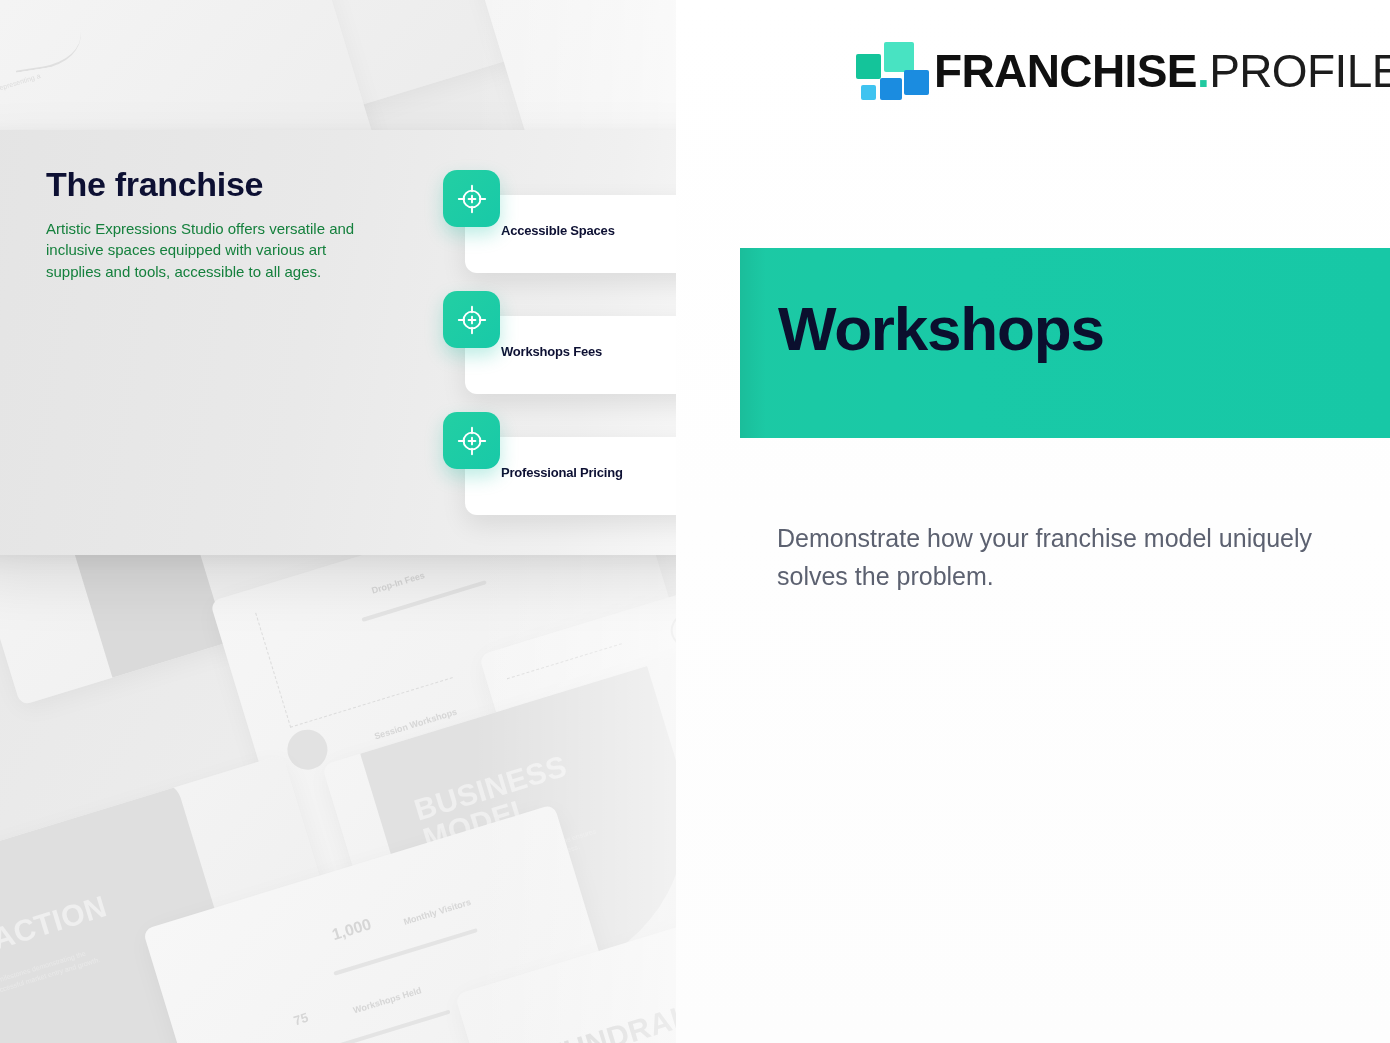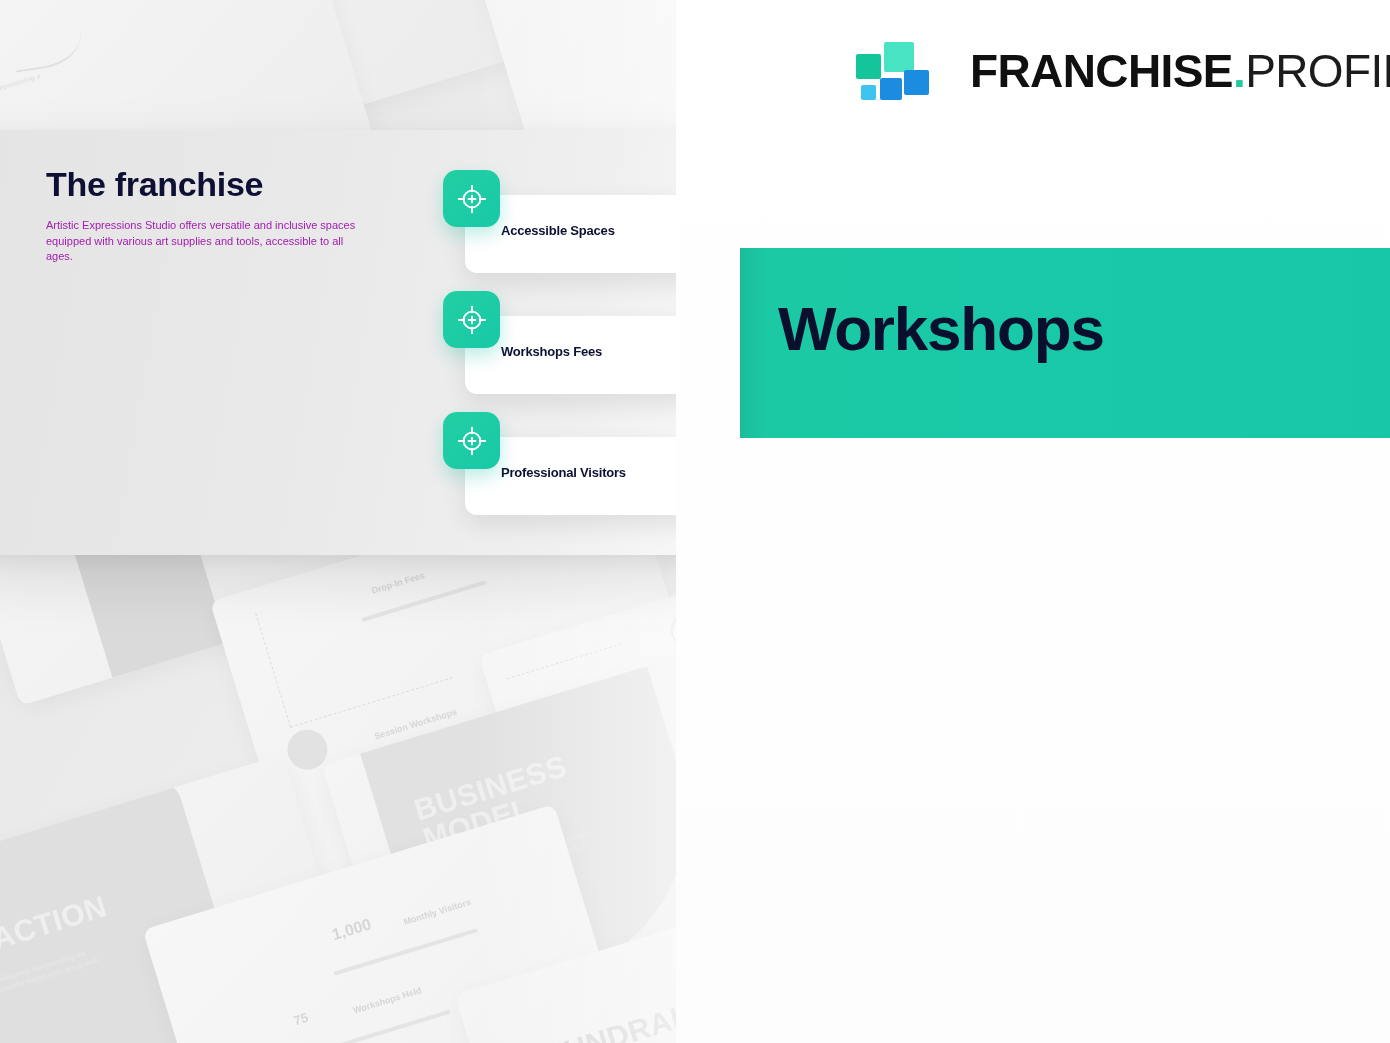--- a/index.html
+++ b/index.html
@@ -164,23 +164,23 @@
     left:46px; top:165px;
     font-size:34px;
     font-weight:800;
     color:#0d1033;
     letter-spacing:-0.3px;
   }
   .solution-sub{
     position:absolute;
     left:46px; top:218px;
     width:320px;
-    font-size:11px;
+    font-size:15px;
     line-height:1.42;
-    color:#a21caf;
+    color:#15803d;
     font-weight:400;
   }
 
   
   .feature-row{
     position:absolute;
     left:443px;
   }
   .feature-card{
     position:absolute;
@@ -231,21 +231,21 @@
   .lm3{ left:9px;  top:45px; width:15px; height:15px; background:#3fc3f0; }
   .lm4{ left:28px; top:38px; width:22px; height:22px; background:#1b8ce0; }
   .lm5{ left:52px; top:30px; width:25px; height:25px; background:#1b8ce0; }
 
   .logo-text{
     font-size:46px;
     letter-spacing:-0.6px;
     white-space:nowrap;
     line-height:1;
   }
-  .logo-bold{ font-weight:800; color:#101010;margin-left:36px; }
+  .logo-bold{ font-weight:800; color:#101010; }
   .logo-dot{ font-weight:800; color:#22c9a0; }
   .logo-light{ font-weight:400; color:#1c1c1c; }
 
   .title-band{
     position:absolute;
     left:64px; top:248px;
     width:650px; height:190px;
     background:linear-gradient(to right,#1cc9a4 0%, #19c9a7 35%, #17c8a6 100%);
   }
   .title-band::before{
@@ -404,35 +404,36 @@
       <svg width="30" height="30" viewBox="0 0 30 30" fill="none" stroke="#ffffff" stroke-width="1.9" stroke-linecap="round">
         <circle cx="15" cy="15" r="8.4"></circle>
         <line x1="15" y1="1.8" x2="15" y2="7.2"></line>
         <line x1="15" y1="22.8" x2="15" y2="28.2"></line>
         <line x1="1.8" y1="15" x2="7.2" y2="15"></line>
         <line x1="22.8" y1="15" x2="28.2" y2="15"></line>
         <line x1="15" y1="11.6" x2="15" y2="18.4"></line>
         <line x1="11.6" y1="15" x2="18.4" y2="15"></line>
       </svg>
     </div>
-    <div class="feature-label" style="top:53px;">Professional Visitors</div>
+    <div class="feature-label" style="top:53px;">Professional Pricing</div>
   </div>
 
   <div class="right-panel">
 
     <div class="logo-wrap">
       <div class="logo-mark">
         <span class="lm1"></span>
         <span class="lm2"></span>
         <span class="lm3"></span>
         <span class="lm4"></span>
         <span class="lm5"></span>
       </div>
       <div class="logo-text"><span class="logo-bold">FRANCHISE</span><span class="logo-dot">.</span><span class="logo-light">PROFILES</span></div>
     </div>
 
     <div class="title-band">
       <div class="band-title">Workshops</div>
     </div>
 
+    <div class="body-copy body-p1">Demonstrate how your franchise model uniquely solves the problem.</div>
   </div>
 
 </div>
 
 </body></html>

